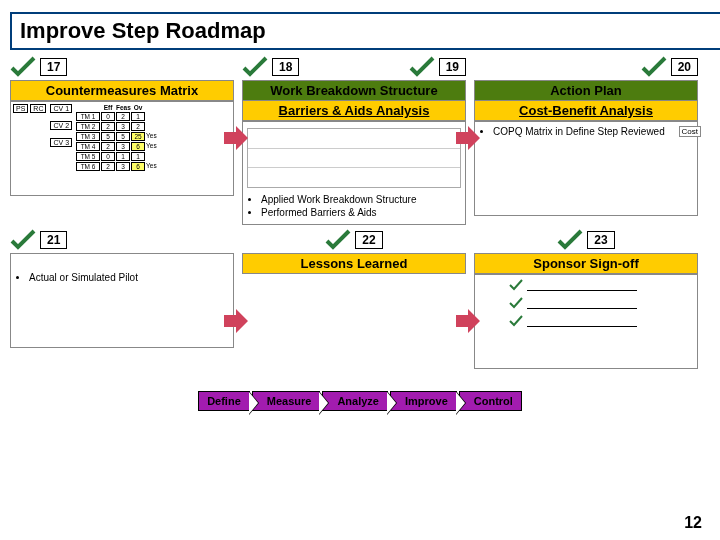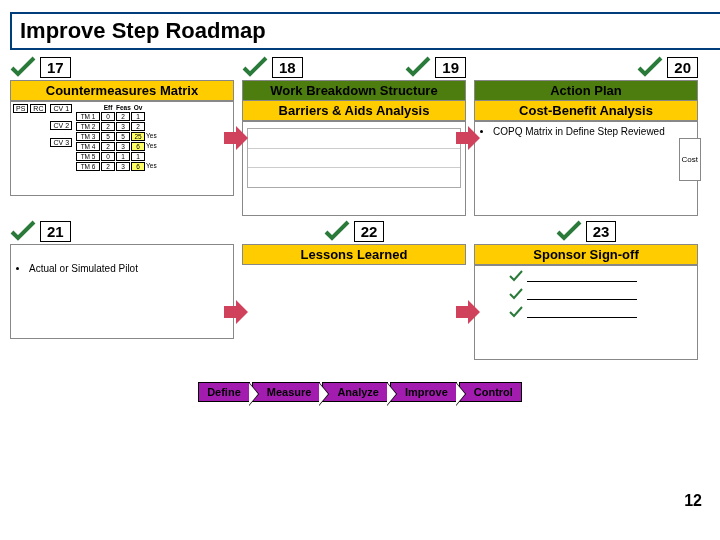--- a/index.html
+++ b/index.html
@@ -4,45 +4,45 @@
 <style>
   * { box-sizing: border-box; margin: 0; padding: 0; }
   body { width: 720px; height: 540px; font-family: Arial, sans-serif; background: #fff; position: relative; }
   .title-box { border: 2px solid #003d7a; padding: 4px 8px; margin: 12px 10px 4px 10px; width: 720px; }
   .title-box h1 { font-size: 22px; font-weight: bold; color: #000; }
   .grid { display: flex; flex-wrap: wrap; padding: 0 6px; gap: 0; position: relative; }
   .cell { width: 232px; padding: 2px 4px; position: relative; }
   .step-head { display: flex; align-items: center; gap: 4px; margin-bottom: 2px; }
   .check { width: 26px; height: 22px; position: relative; }
   .check svg { width: 26px; height: 22px; }
-  .num-box { border: 1px solid #000; font-size: 15px; font-weight: bold; padding: 1px 6px; background: #fff; }
+  .num-box { border: 1px solid #000; font-size: 12px; font-weight: bold; padding: 1px 6px; background: #fff; }
   .card-title { background: #ffcc00; border: 1px solid #888; font-size: 13px; font-weight: bold; text-align: center; padding: 2px; }
   .card-body { border: 1px solid #888; min-height: 95px; font-size: 10px; padding: 4px; background: #fff; }
-  .card-title.sub { margin-top: -1px; }
+  .card-title.sub { margin-top: -1px; text-decoration: underline; }
   .card-title.white { background: #4d7c0f; }
   .bumped { position: relative; }
   .bumped .front { position: relative; z-index: 1; }
   ul { list-style: disc; margin-left: 14px; }
   ul li { margin-bottom: 2px; font-size: 10px; }
   .arrow-r { position: absolute; width: 28px; height: 28px; left: -16px; top: 70px; z-index: 5; }
   .arrow-r svg { width: 28px; height: 28px; }
   .row2 .arrow-r { top: 80px; }
   .matrix-body { font-size: 7px; padding: 2px; }
   .tbox { border: 1px solid #000; padding: 0 2px; font-size: 7px; }
   .matrix-grid { display: grid; grid-template-columns: 24px 14px 14px 14px 22px; gap: 1px; font-size: 6.5px; }
   .mg-h { font-weight: bold; text-align: center; }
   .mg-c { border: 1px solid #000; text-align: center; }
   .mg-y { background: #ffff66; }
   .flow { margin-top: 20px; display: flex; justify-content: center; align-items: center; }
   .flow-step { border: 1px solid #000; font-size: 11px; font-weight: bold; padding: 3px 8px; background: #a21caf; position: relative; display: flex; align-items: center; }
   .flow-step::after { content: ''; position: absolute; right: -9px; top: 0; bottom: 0; width: 0; border-top: 11px solid transparent; border-bottom: 11px solid transparent; border-left: 9px solid #fff; z-index: 2; }
   .flow-step::before { content: ''; position: absolute; right: -10px; top: -1px; bottom: -1px; width: 0; border-top: 12px solid transparent; border-bottom: 12px solid transparent; border-left: 10px solid #000; z-index: 1; }
   .flow-step:last-child::after, .flow-step:last-child::before { display: none; }
   .flow-step + .flow-step { margin-left: 2px; padding-left: 14px; }
-  .pagenum { position: absolute; right: 18px; bottom: 30px; font-size: 16px; font-weight: bold; }
+  .pagenum { position: absolute; right: 18px; bottom: 8px; font-size: 16px; font-weight: bold; }
   .signoff-lines { margin-left: 30px; }
   .signoff-lines div { display:flex; align-items:center; gap:4px; margin-bottom:4px; }
   .sig-check svg { width:14px; height:12px; }
   .sig-line { border-bottom:1px solid #000; width:110px; height:10px; }
   .tbl-mini { width:100%; height:60px; border:1px solid #aaa; margin-top:2px; position:relative; }
   .tbl-mini::before, .tbl-mini::after { content:''; position:absolute; left:0; right:0; border-top:1px solid #ccc; }
   .tbl-mini::before { top:33%; } .tbl-mini::after { top:66%; }
 </style>
 </head>
 <body>
@@ -128,38 +128,42 @@
       <span class="check"><svg viewBox="0 0 26 22">
             <path d="M2 12 L8 18 L24 2" stroke="#2a7a3a" stroke-width="4" fill="none"></path>
           </svg></span>
       <span class="num-box">19</span>
     </div>
     <div class="front">
       <div class="card-title white">Work Breakdown Structure</div>
       <div class="card-title sub">Barriers &amp; Aids Analysis</div>
       <div class="card-body">
         <div class="tbl-mini"></div>
+        <ul style="margin-top:6px">
+          <li>Applied Work Breakdown Structure</li>
+          <li>Performed Barriers &amp; Aids</li>
+        </ul>
       </div>
     </div>
   </div>
 
   <div class="cell bumped">
     <div class="arrow-r"><svg viewBox="0 0 28 28">
           <path d="M2 8 H14 V2 L26 14 L14 26 V20 H2 Z" fill="#d0425c"></path>
         </svg></div>
     <div class="step-head" style="justify-content:flex-end">
       <span class="check"><svg viewBox="0 0 26 22">
             <path d="M2 12 L8 18 L24 2" stroke="#2a7a3a" stroke-width="4" fill="none"></path>
           </svg></span>
       <span class="num-box">20</span>
     </div>
     <div class="card-title white">Action Plan</div>
     <div class="card-title sub">Cost-Benefit Analysis</div>
     <div class="card-body" style="position:relative">
-      <span style="position:absolute;right:-4px;top:16px;border:1px solid #888;font-size:8px;padding:16px 2px;background:#fff">Cost</span>
+      <span style="position:absolute;right:-4px;top:4px;border:1px solid #888;font-size:8px;padding:0 2px;background:#fff">Cost</span>
       <ul>
         <li>COPQ Matrix in Define Step Reviewed</li>
       </ul>
     </div>
   </div>
 
   <div class="cell row2">
     <div class="step-head">
       <span class="check"><svg viewBox="0 0 26 22">
             <path d="M2 12 L8 18 L24 2" stroke="#2a7a3a" stroke-width="4" fill="none"></path>

